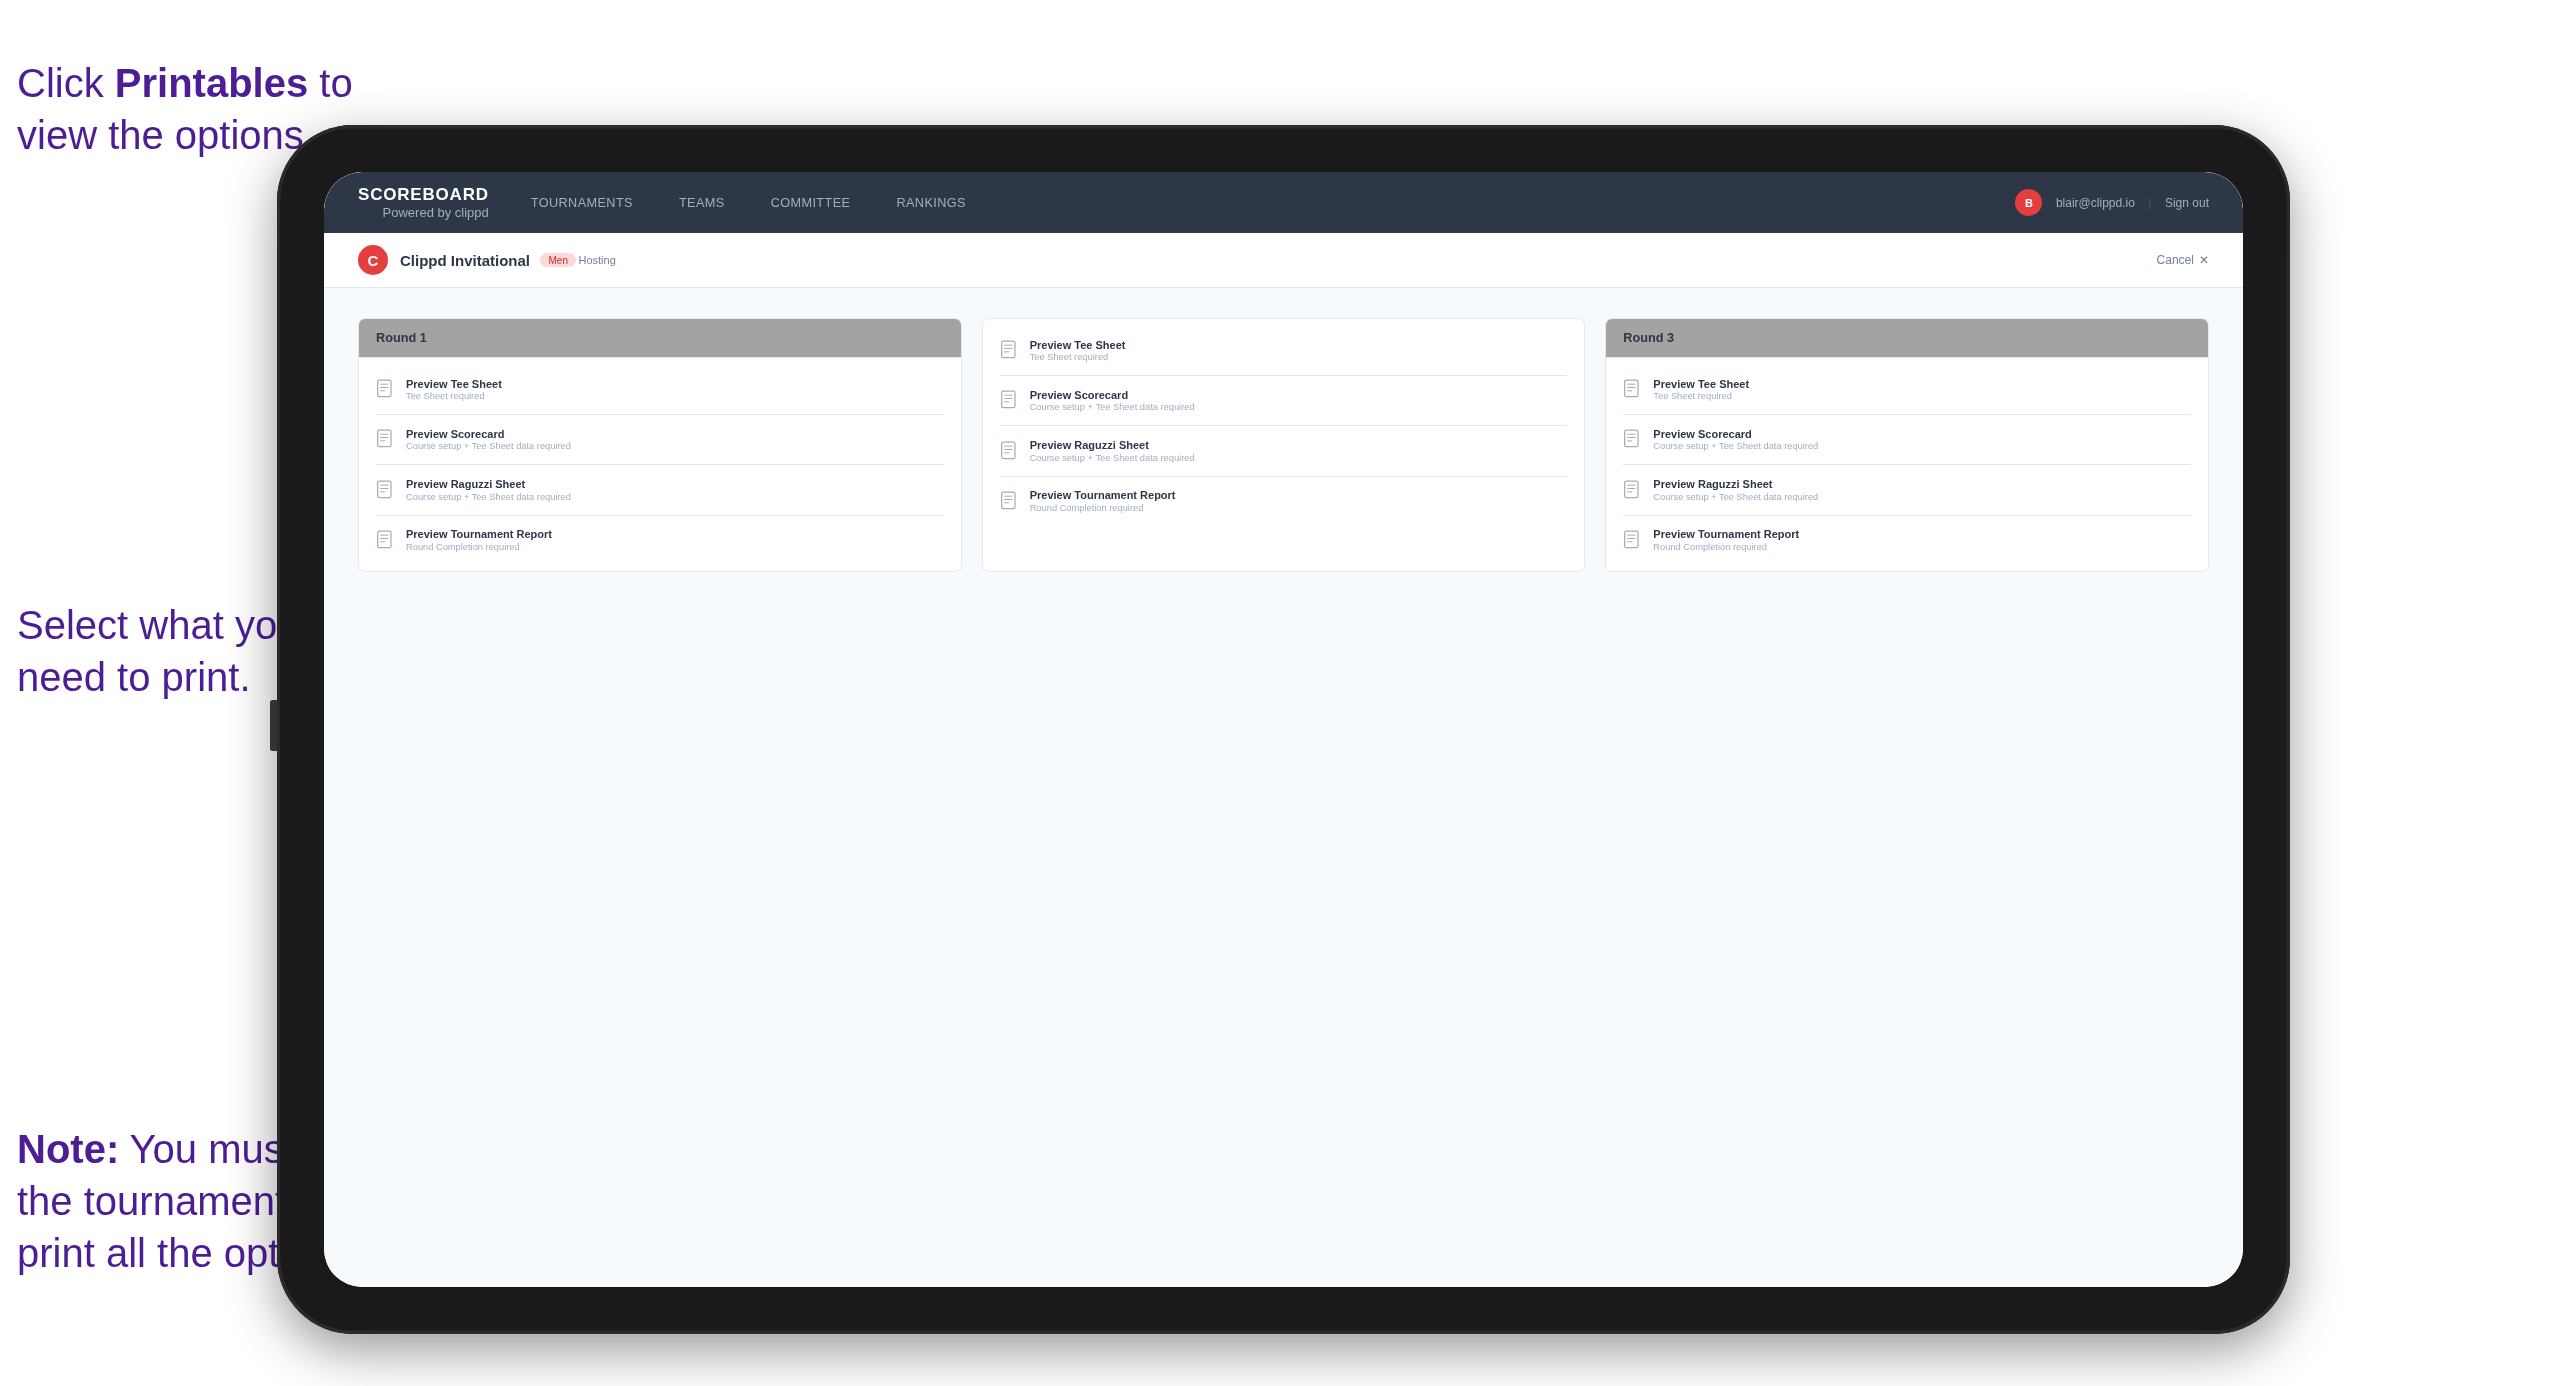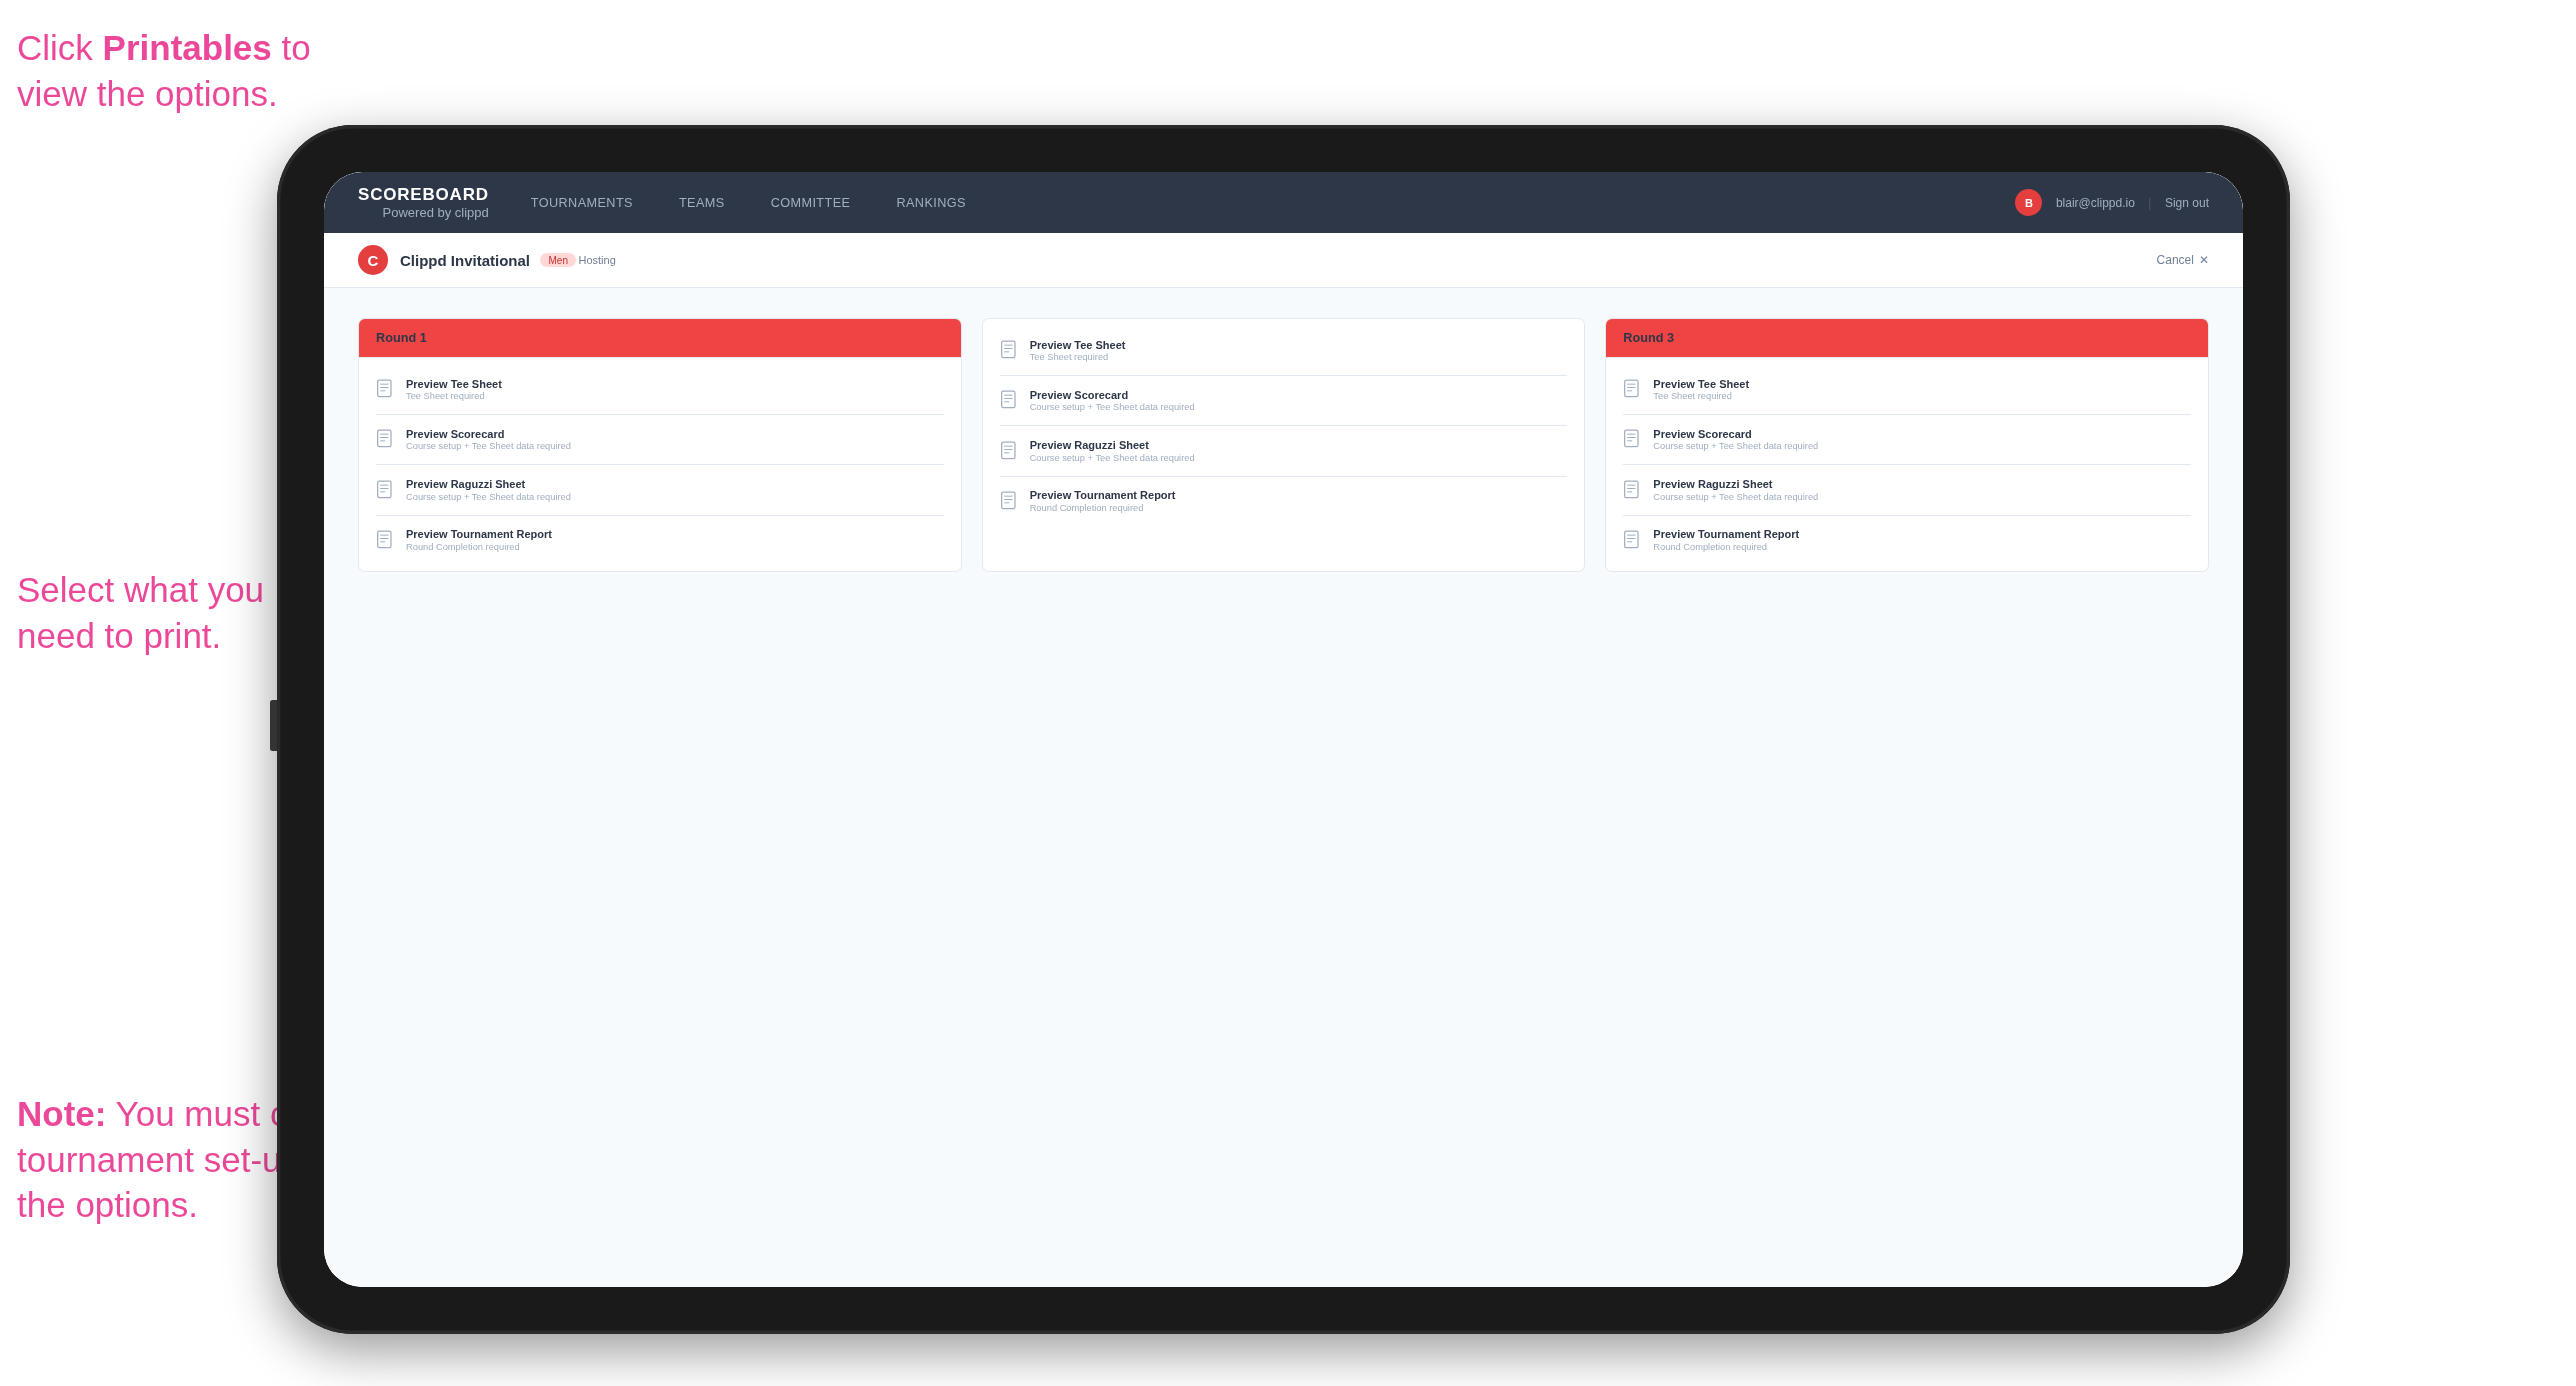--- a/index.html
+++ b/index.html
@@ -8,23 +8,24 @@
       font-family: -apple-system, BlinkMacSystemFont, 'Segoe UI', Helvetica, Arial, sans-serif;
       width: 2576px;
       height: 1386px;
       position: relative;
       overflow: hidden;
     }
 
     
     .annotation {
       position: absolute;
-      font-size: 35px;
-      color: #ec4899;
+      font-size: 40px;
+      color: #4c1d95;
       line-height: 1.3;
+      margin-top: 32px;
     }
     .annotation strong { font-weight: 700; }
 
     .annotation-top {
       top: 25px;
       left: 17px;
       width: 440px;
     }
     .annotation-middle {
       top: 567px;
@@ -255,21 +256,21 @@
       border: 0.8px solid #e2e8f0;
       overflow: hidden;
     }
 
     .round-header {
       padding: 12px 17px;
       font-size: 12.7px;
       font-weight: 600;
       color: #2d3748;
       border-bottom: 0.8px solid #e2e8f0;
-      background: #ef4444;
+      background: #a3a3a3;
     }
 
     .round-items {
       padding: 10px 0;
     }
 
     .print-item {
       display: flex;
       align-items: center;
       padding: 8.5px 17px;

